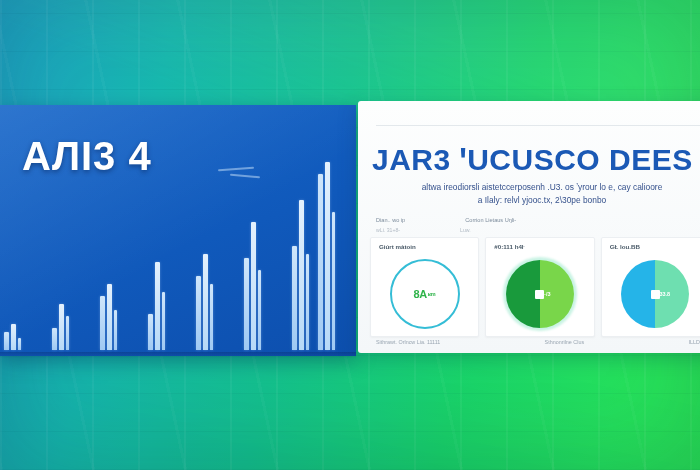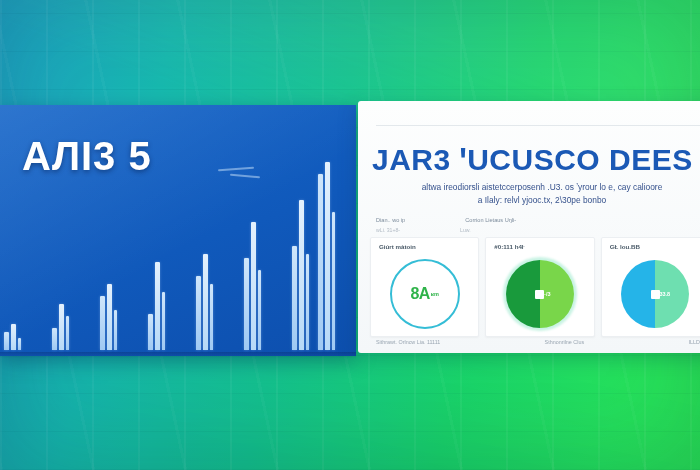--- a/index.html
+++ b/index.html
@@ -77,21 +77,21 @@
         height:98px;position:relative;box-shadow:0 1px 2px rgba(0,0,0,.04);}
   .card-title{position:absolute;left:8px;top:5px;font-size:6.2px;font-weight:700;
         color:#4a5a68;filter:blur(.3px);white-space:nowrap;}
   .viz{position:absolute;left:0;right:0;top:18px;height:76px;
        display:flex;align-items:center;justify-content:center;}
 
   
   .donut{position:relative;width:66px;height:66px;border-radius:50%;
       border:2.2px solid #35bdd6;background:transparent;
       display:flex;align-items:center;justify-content:center;}
-  .donut-val{font-size:16px;font-weight:800;color:#2fb34a;letter-spacing:-.5px;filter:blur(.3px);text-align:right;}
+  .donut-val{font-size:11px;font-weight:800;color:#2fb34a;letter-spacing:-.5px;filter:blur(.3px);text-align:right;}
   .donut-unit{font-size:5.5px;font-weight:700;color:#2fb34a;margin-left:1px;filter:blur(.4px);}
 
   
   .pie-wrap{position:relative;width:68px;height:68px;}
   .halo{position:absolute;inset:-3px;border-radius:50%;background:#c9f3e4;filter:blur(1px);}
   .pie{position:absolute;inset:0;border-radius:50%;overflow:hidden;}
   .pie-l,.pie-r{position:absolute;top:0;height:100%;width:50%;}
   .pie-l{left:0;} .pie-r{right:0;}
   .pie-hole{position:absolute;left:50%;top:50%;width:9px;height:9px;margin:-4.5px 0 0 -4.5px;
       background:#ffffff;border-radius:1px;}
@@ -113,21 +113,21 @@
   <div class="bg"></div>
   <div class="bg-tex"></div>
   <div class="bg-tex2"></div>
   <div class="bg-beam"></div>
   <div class="bg-vig"></div>
 
   <div class="blue-panel">
     <div class="sheen"></div>
 
     <div class="hero-text">
-      <div class="hero-line1">AЛI3 5</div>
+      <div class="hero-line1">AЛI3 4</div>
     </div>
 
     <div class="spark">
       <i></i>
         <i></i>
     </div>
 
     <div class="bars" id="bar-chart">
         <div class="grp" style="left: 4px;">
           <div class="bar" style="height: 18px;"></div>

